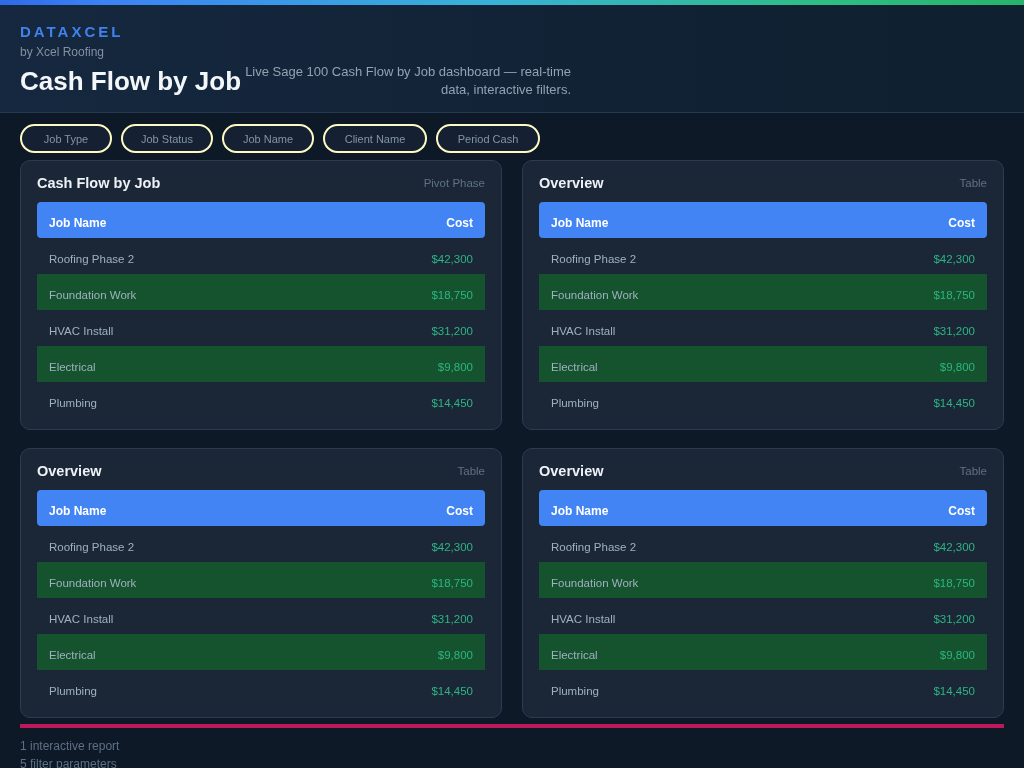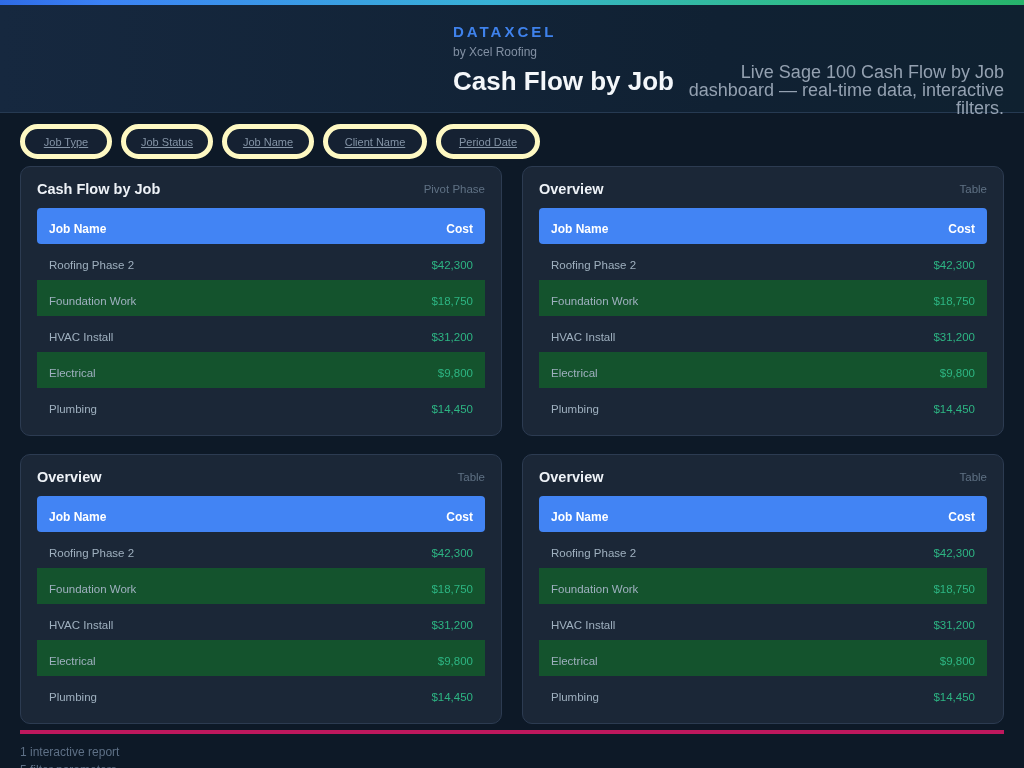--- a/index.html
+++ b/index.html
@@ -16,65 +16,64 @@
     background: linear-gradient(90deg, #2e6be6 0%, #3b82f6 10%, #38b2d6 48%, #2fbd85 80%, #27b36b 100%);
   }
 
   
   .header {
     height: 108px;
     background: linear-gradient(90deg, #16283f 0%, #102133 70%, #0f2130 100%);
     border-bottom: 1px solid #263a52;
     padding: 18px 20px 0 20px;
     display: flex;
-    justify-content: flex-end;
+    justify-content: flex-start;
   }
   .brand-name {
     color: #3f82ec;
     font-size: 15px;
     font-weight: bold;
     letter-spacing: 3px;
   }
   .brand-byline {
     color: #8290a3;
     font-size: 12px;
     margin-top: 5px;
   }
   .page-title {
     color: #f4f7fa;
     font-size: 26px;
     font-weight: bold;
     margin-top: 7px;
   }
   .header-desc {
     color: #94a1b1;
-    font-size: 18px;
+    font-size: 13px;
     line-height: 18px;
     text-align: right;
     max-width: 330px;
     margin-top: 40px;
   }
 
   
   .filter-bar {
     padding: 11px 20px 5px 20px;
     display: flex;
     gap: 9px;
   }
   .pill {
     background: #152132;
-    border: 5px solid #fef9c3;
+    border: 2px solid #fef9c3;
     border-radius: 999px;
     color: #8494a6;
     font-size: 11px;
     padding: 7px 0 6px 0;
     width: 92px;
     text-align: center;
     cursor: pointer;
-    text-decoration: underline;
   }
   .pill.wide { width: 104px; }
 
   
   .grid {
     padding: 2px 20px 0 20px;
     display: grid;
     grid-template-columns: 1fr 1fr;
     column-gap: 20px;
     row-gap: 18px;
@@ -153,21 +152,21 @@
     <div class="page-title">Cash Flow by Job</div>
   </div>
   <div class="header-desc">Live Sage 100 Cash Flow by Job dashboard — real-time data, interactive filters.</div>
 </div>
 
 <div class="filter-bar">
   <div class="pill">Job Type</div>
   <div class="pill">Job Status</div>
   <div class="pill">Job Name</div>
   <div class="pill wide">Client Name</div>
-  <div class="pill wide">Period Date</div>
+  <div class="pill wide">Period Cash</div>
 </div>
 
 <div class="grid">
 
   <section class="card">
     <div class="card-head">
       <span class="card-title">Cash Flow by Job</span>
       <span class="card-type">Pivot Phase</span>
     </div>
     <div class="thead">

